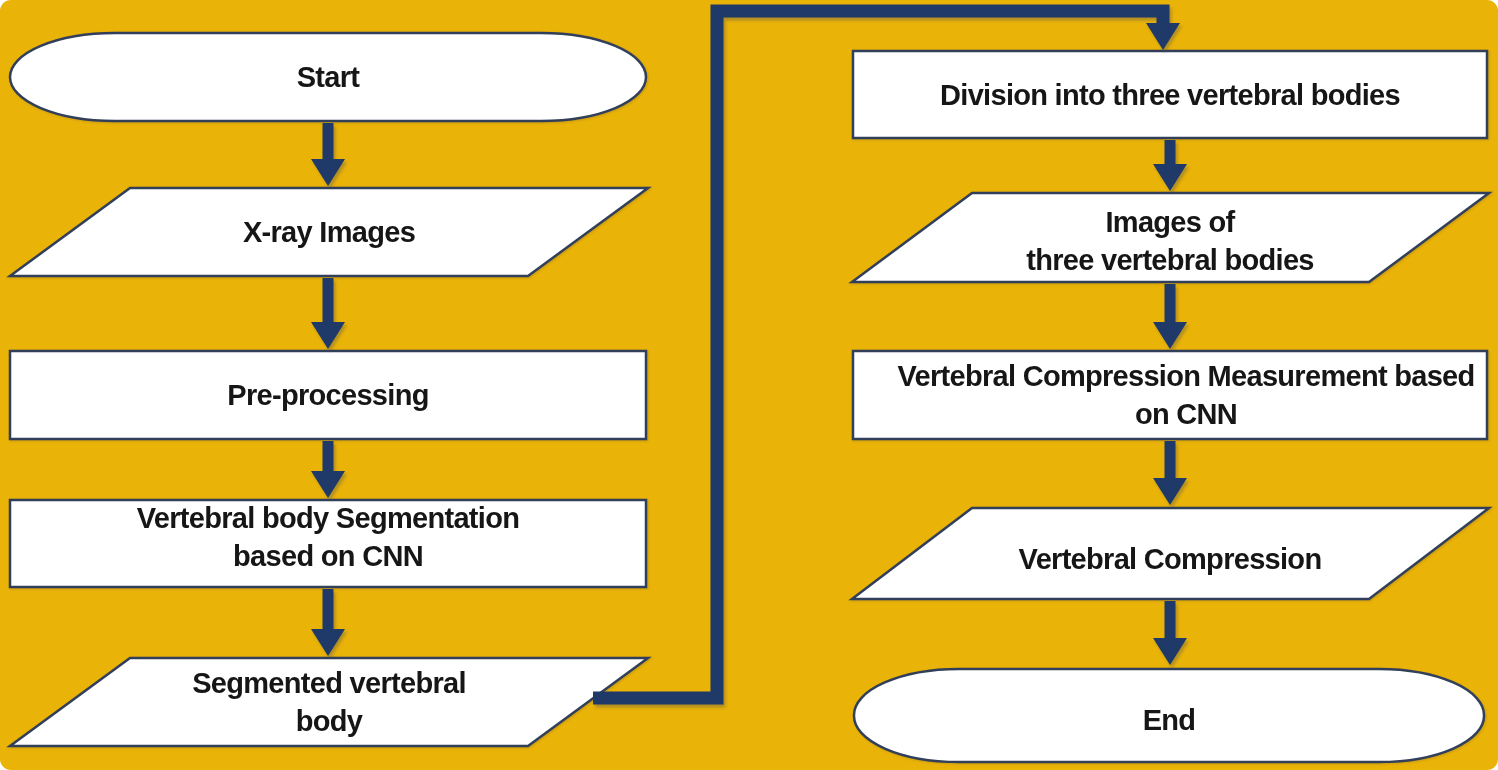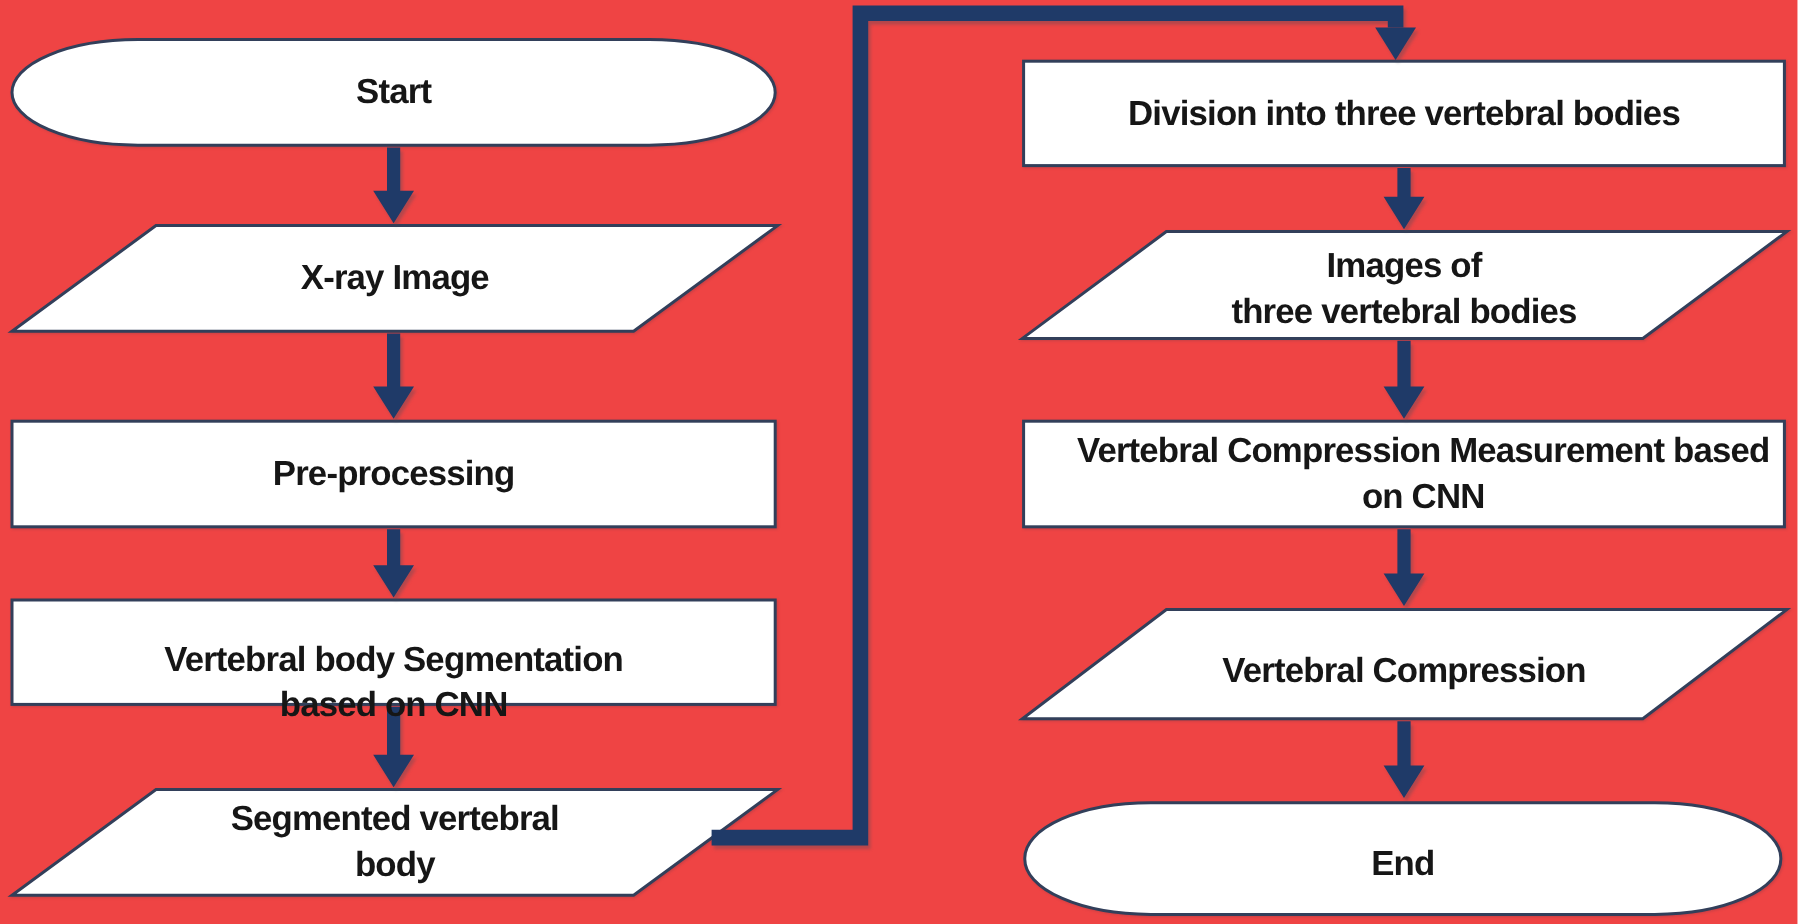--- a/index.html
+++ b/index.html
@@ -4,23 +4,24 @@
 <style>
   html, body {
     margin: 0;
     padding: 0;
     background: #ffffff;
   }
   .stage {
     position: relative;
     width: 1498px;
     height: 770px;
-    background: #ef4444;
+    background: #eab308;
     font-family: "Liberation Sans", sans-serif;
     overflow: hidden;
+    border-radius: 11px;
   }
   .stage svg {
     position: absolute;
     left: 0;
     top: 0;
   }
   .shapes {
     filter: drop-shadow(1px 1px 1px rgba(40,50,70,0.18));
   }
   .arrows {
@@ -91,25 +92,25 @@
 
       <path class="arrow" d="M1164.5,140 H1175.5 V164 H1187 L1170,191 L1153,164 H1164.5 Z"></path>
       <path class="arrow" d="M1164.5,284 H1175.5 V322 H1187 L1170,349 L1153,322 H1164.5 Z"></path>
       <path class="arrow" d="M1164.5,441 H1175.5 V478 H1187 L1170,505 L1153,478 H1164.5 Z"></path>
       <path class="arrow" d="M1164.5,601 H1175.5 V638 H1187 L1170,665 L1153,638 H1164.5 Z"></path>
     </g>
   </svg>
 
   <div class="label" style="left:9px; top:32px; width:638px; height:90px;">Start</div>
 
-  <div class="label" style="left:59px; top:187px; width:540px; height:90px;">X-ray Image</div>
+  <div class="label" style="left:59px; top:187px; width:540px; height:90px;">X-ray Images</div>
 
   <div class="label" style="left:9px; top:350px; width:638px; height:90px;">Pre-processing</div>
 
-  <div class="label" style="left:9px; top:514px; width:638px; height:109px;">Vertebral body Segmentation
+  <div class="label" style="left:9px; top:482px; width:638px; height:109px;">Vertebral body Segmentation
 based on CNN</div>
 
   <div class="label" style="left:852px; top:50px; width:636px; height:89px;">Division into three vertebral bodies</div>
 
   <div class="label" style="left:59px; top:657px; width:540px; height:90px;">Segmented vertebral
 body</div>
 
   <div class="label" style="left:900px; top:192px; width:540px; height:97px;">Images of
 three vertebral bodies</div>
 

